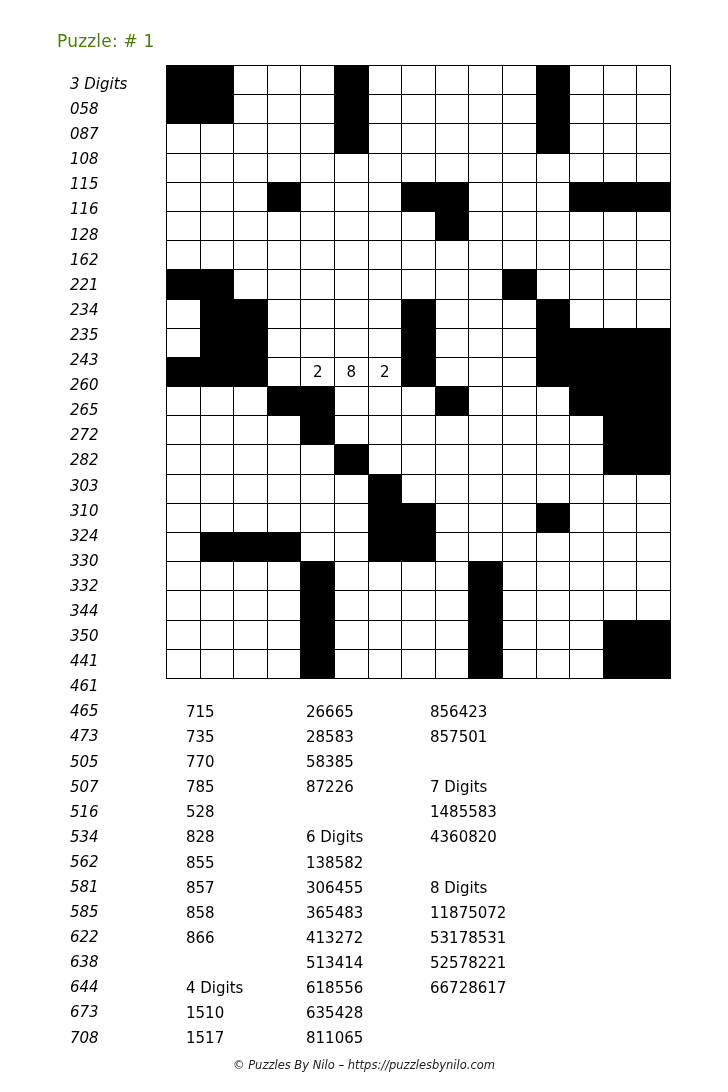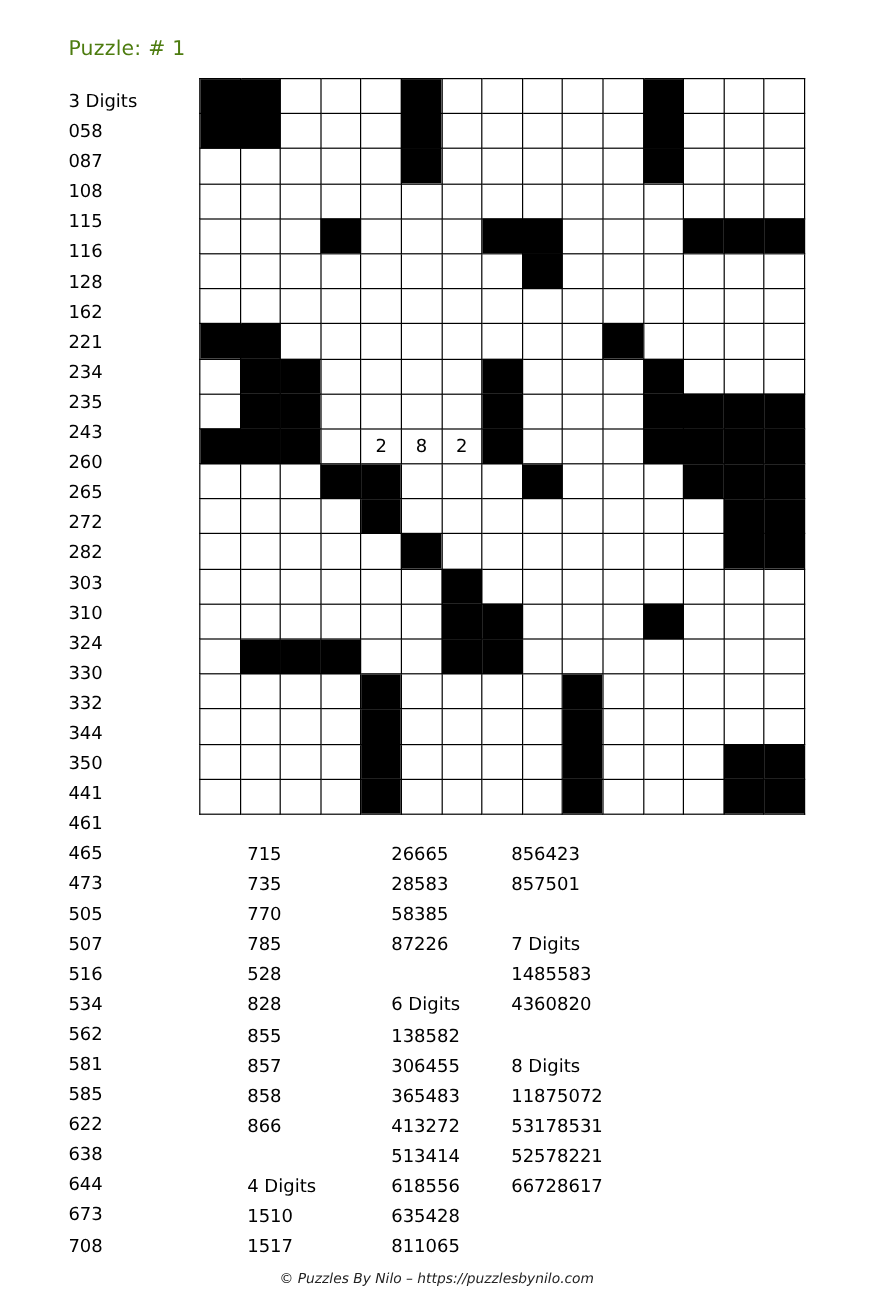--- a/index.html
+++ b/index.html
@@ -47,23 +47,24 @@
     background: #ffffff;
     box-sizing: border-box;
   }
   #grid td.blk {
     background: #000000;
     border-color: #000000;
   }
   
   #clue-col-left {
     position: absolute;
-    left: 57px;
+    left: 70px;
     top: 72px;
     width: 100px;
+    font-style: italic;
   }
   #clue-col-left .clue {
     font-size: 15px;
     line-height: 25.1px;
     height: 25.1px;
   }
   
   .clue-cols {
     position: absolute;
     top: 700px;
@@ -77,24 +78,24 @@
     flex-direction: column;
   }
   .clue-col .clue {
     font-size: 15px;
     line-height: 25.1px;
     height: 25.1px;
     white-space: pre;
   }
   .clue.blank { color: transparent; }
   .col-w1 { width: 129px; }
-  .col-w2 { width: 120px; margin-left: 20px; }
+  .col-w2 { width: 120px; }
   .col-w3 { width: 124px; }
   .col-w4 { width: 100px; justify-content: space-between; }
-  .col-w5 { width: 120px; }
+  .col-w5 { width: 120px; margin-left: 24px; }
   #footer {
     position: absolute;
     left: 0;
     top: 1058px;
     width: 728px;
     text-align: center;
     font-size: 11.5px;
     color: #222;
     font-style: italic;
   }

